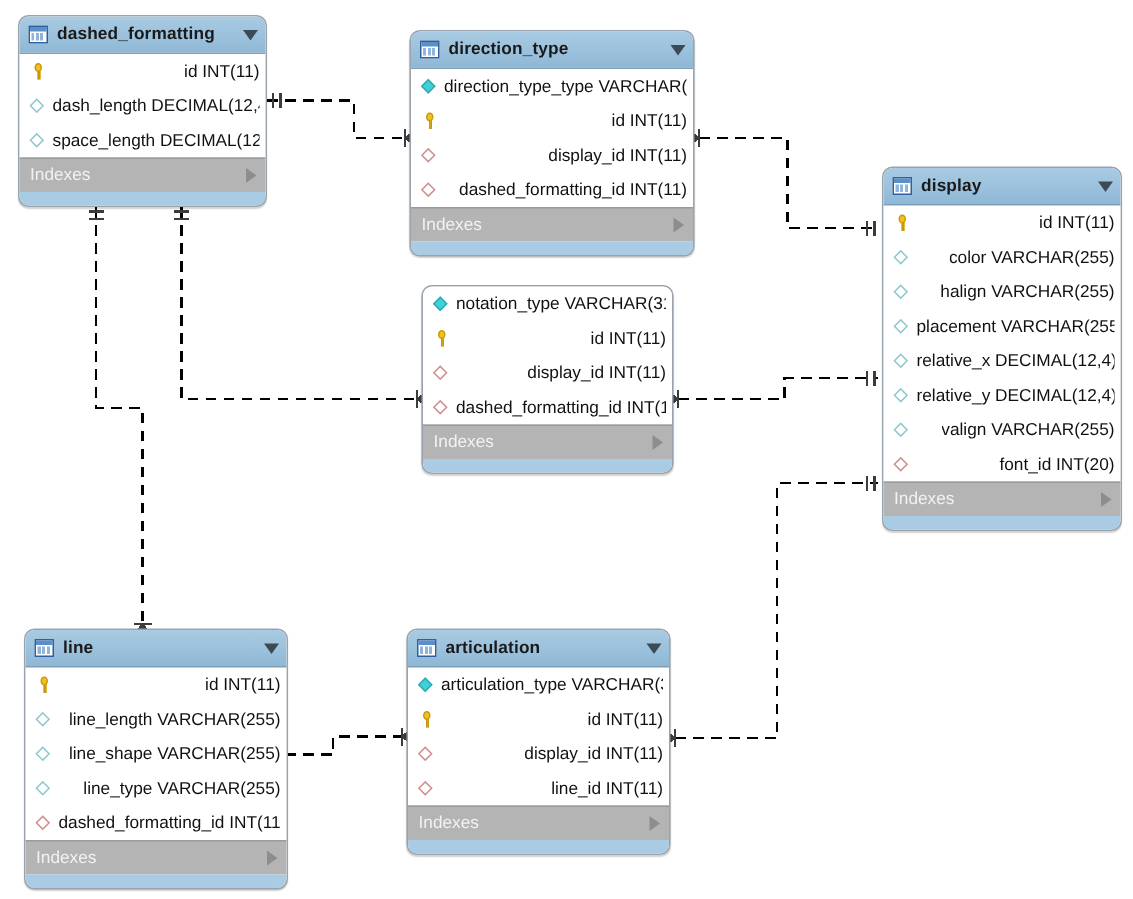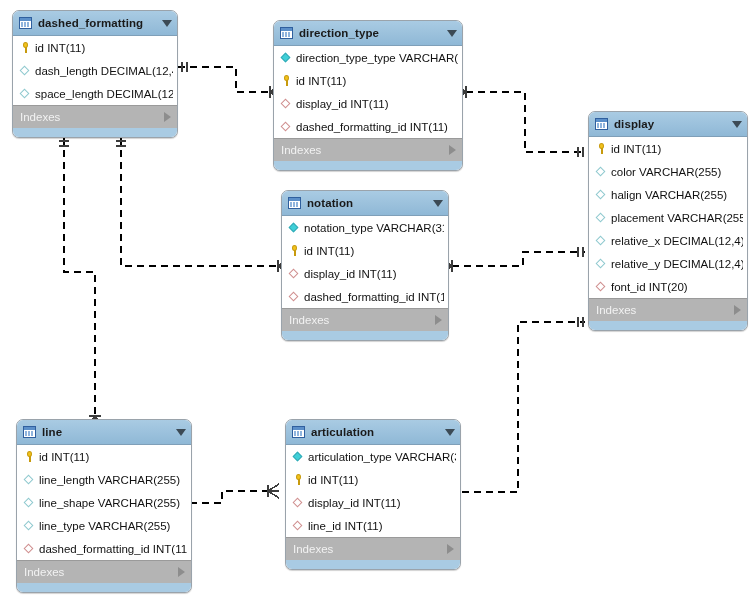--- a/index.html
+++ b/index.html
@@ -91,20 +91,21 @@
   }
   .cols {
     background: #ffffff;
   }
   .col-row {
     display: flex;
     align-items: center;
     height: 23px;
     padding: 0 4px 0 6px;
     white-space: nowrap;
+    justify-content: space-between;
   }
   .col-text {
     font-size: 11.5px;
     color: #111111;
     overflow: hidden;
   }
   .gl {
     flex: 0 0 auto;
     width: 12px;
     height: 12px;
@@ -358,36 +359,35 @@
           </div>
           <div class="col-row">
             <span class="gl gl-dia gl-dia-hollow"></span>
             <span class="col-text">relative_x DECIMAL(12,4)</span>
           </div>
           <div class="col-row">
             <span class="gl gl-dia gl-dia-hollow"></span>
             <span class="col-text">relative_y DECIMAL(12,4)</span>
           </div>
           <div class="col-row">
+            <span class="gl gl-dia gl-dia-hollow"></span>
+            <span class="col-text">valign VARCHAR(255)</span>
+          </div>
+          <div class="col-row">
             <span class="gl gl-dia gl-dia-fk"></span>
             <span class="col-text">font_id INT(20)</span>
           </div>
         </div>
         <div class="idx-bar">
           <span class="idx-label">Indexes</span>
           <span class="idx-caret"></span>
         </div>
         <div class="tbl-footer"></div>
       </div>
       <div class="table-node" style="left: 281px; top: 190px; width: 168px;">
-        <div class="tbl-header">
-          <span class="tbl-icon"></span>
-          <span class="tbl-title">notation</span>
-          <span class="tbl-caret"></span>
-        </div>
         <div class="cols">
           <div class="col-row">
             <span class="gl gl-dia gl-dia-filled"></span>
             <span class="col-text">notation_type VARCHAR(31)</span>
           </div>
           <div class="col-row">
             <span class="gl gl-key"></span>
             <span class="col-text">id INT(11)</span>
           </div>
           <div class="col-row">
@@ -432,21 +432,21 @@
             <span class="gl gl-dia gl-dia-fk"></span>
             <span class="col-text">dashed_formatting_id INT(11)</span>
           </div>
         </div>
         <div class="idx-bar">
           <span class="idx-label">Indexes</span>
           <span class="idx-caret"></span>
         </div>
         <div class="tbl-footer"></div>
       </div>
-      <div class="table-node" style="left: 285px; top: 419px; width: 176px;">
+      <div class="table-node" style="left: 271px; top: 419px; width: 176px;">
         <div class="tbl-header">
           <span class="tbl-icon"></span>
           <span class="tbl-title">articulation</span>
           <span class="tbl-caret"></span>
         </div>
         <div class="cols">
           <div class="col-row">
             <span class="gl gl-dia gl-dia-filled"></span>
             <span class="col-text">articulation_type VARCHAR(31)</span>
           </div>

